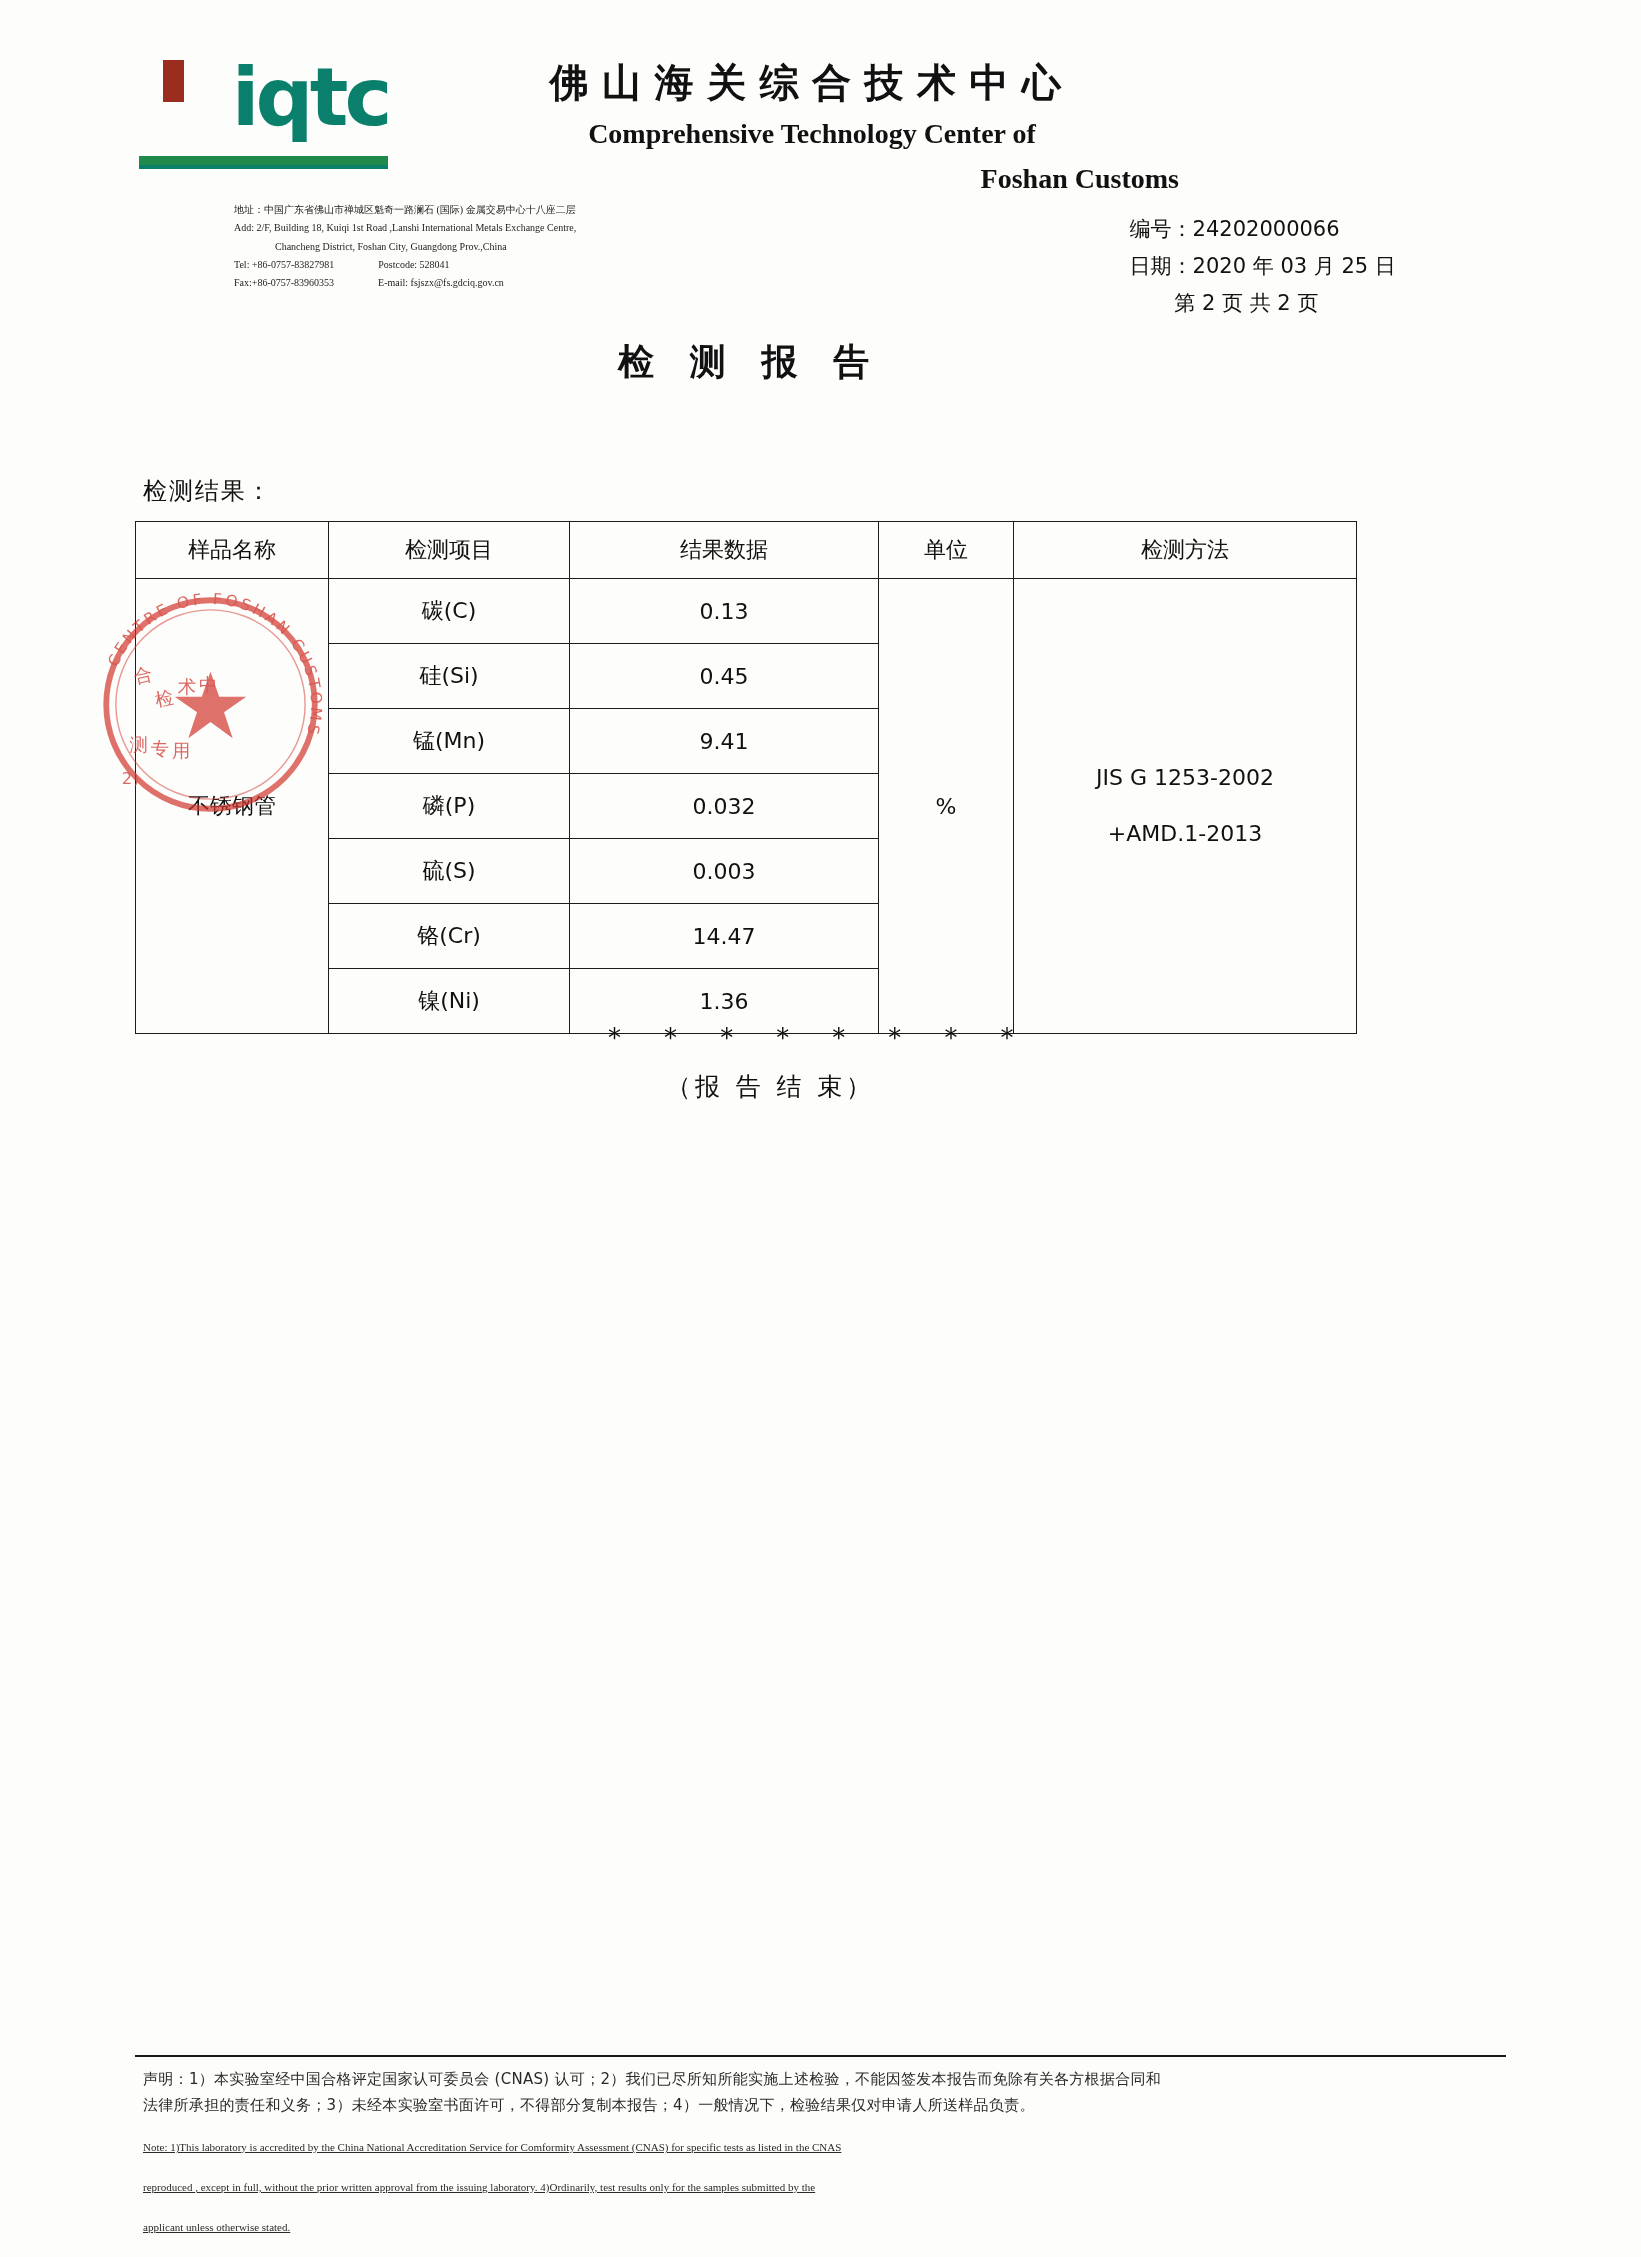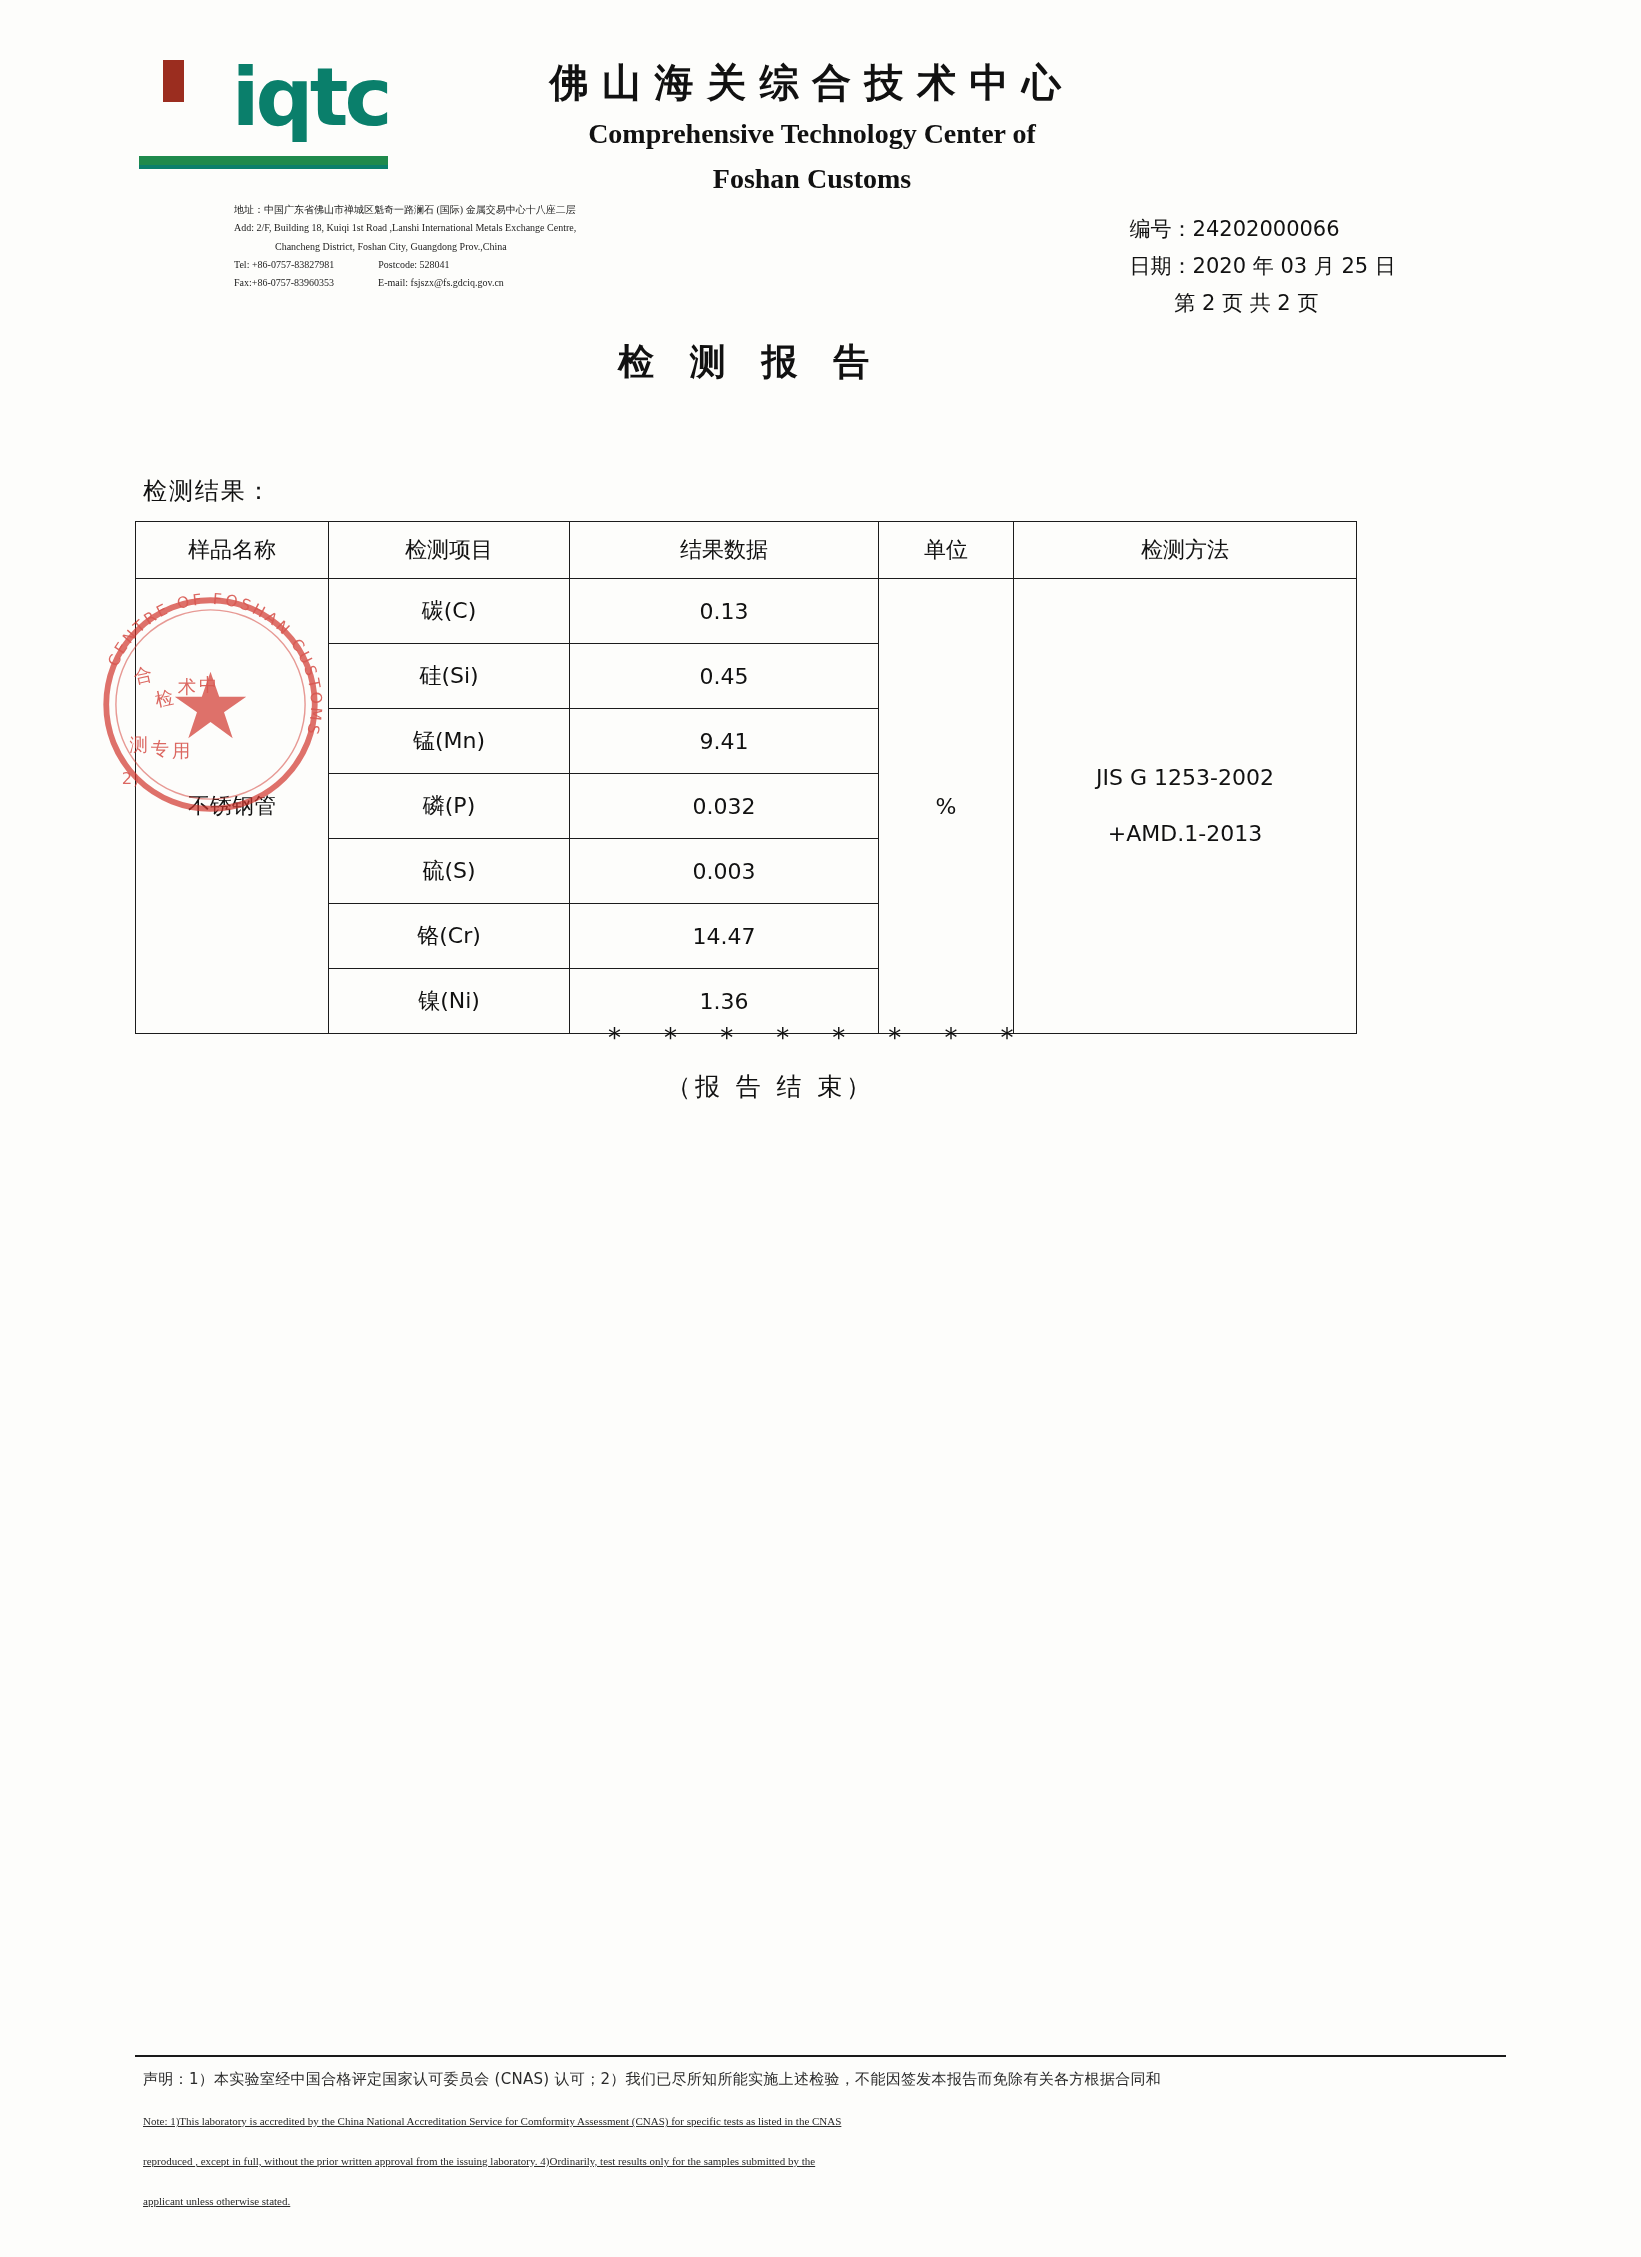--- a/index.html
+++ b/index.html
@@ -91,21 +91,21 @@
     font-family: "Liberation Serif", serif;
     font-weight: bold;
     font-size: 28px;
     color: #111;
   }
   .title-en2 {
     position: absolute;
     left: 319px;
     top: 124px;
     width: 734px;
-    text-align: center;
+    text-align: right;
     font-family: "Liberation Serif", serif;
     font-weight: bold;
     font-size: 28px;
     color: #111;
   }
 
   .addr {
     position: absolute;
     left: 108px;
     top: 162px;
@@ -373,19 +373,20 @@
       <text x="46" y="178" font-family="DejaVu Sans, sans-serif" font-size="19" fill="#d0342c" opacity="0.9">测</text>
       <text x="68" y="182" font-family="DejaVu Sans, sans-serif" font-size="19" fill="#d0342c" opacity="0.9">专</text>
       <text x="90" y="184" font-family="DejaVu Sans, sans-serif" font-size="19" fill="#d0342c" opacity="0.9">用</text>
       <text x="38" y="212" font-family="DejaVu Sans, sans-serif" font-size="17" fill="#d0342c" opacity="0.9">2）</text>
     </svg>
   </div>
 
   <div class="footer-line"></div>
   <div class="footer">
     <div class="cn">声明：1）本实验室经中国合格评定国家认可委员会 (CNAS) 认可；2）我们已尽所知所能实施上述检验，不能因签发本报告而免除有关各方根据合同和</div>
+    <div class="cn">法律所承担的责任和义务；3）未经本实验室书面许可，不得部分复制本报告；4）一般情况下，检验结果仅对申请人所送样品负责。</div>
     <div class="en">Note:   1)This laboratory is accredited by the China National Accreditation Service for Comformity Assessment (CNAS) for specific tests as listed in the CNAS</div>
     <div class="en">reproduced , except in full, without the prior written approval from the issuing laboratory. 4)Ordinarily, test results only for the samples submitted by the</div>
     <div class="en">applicant unless otherwise stated.</div>
   </div>
 
 </div>
 
 
 </body></html>

